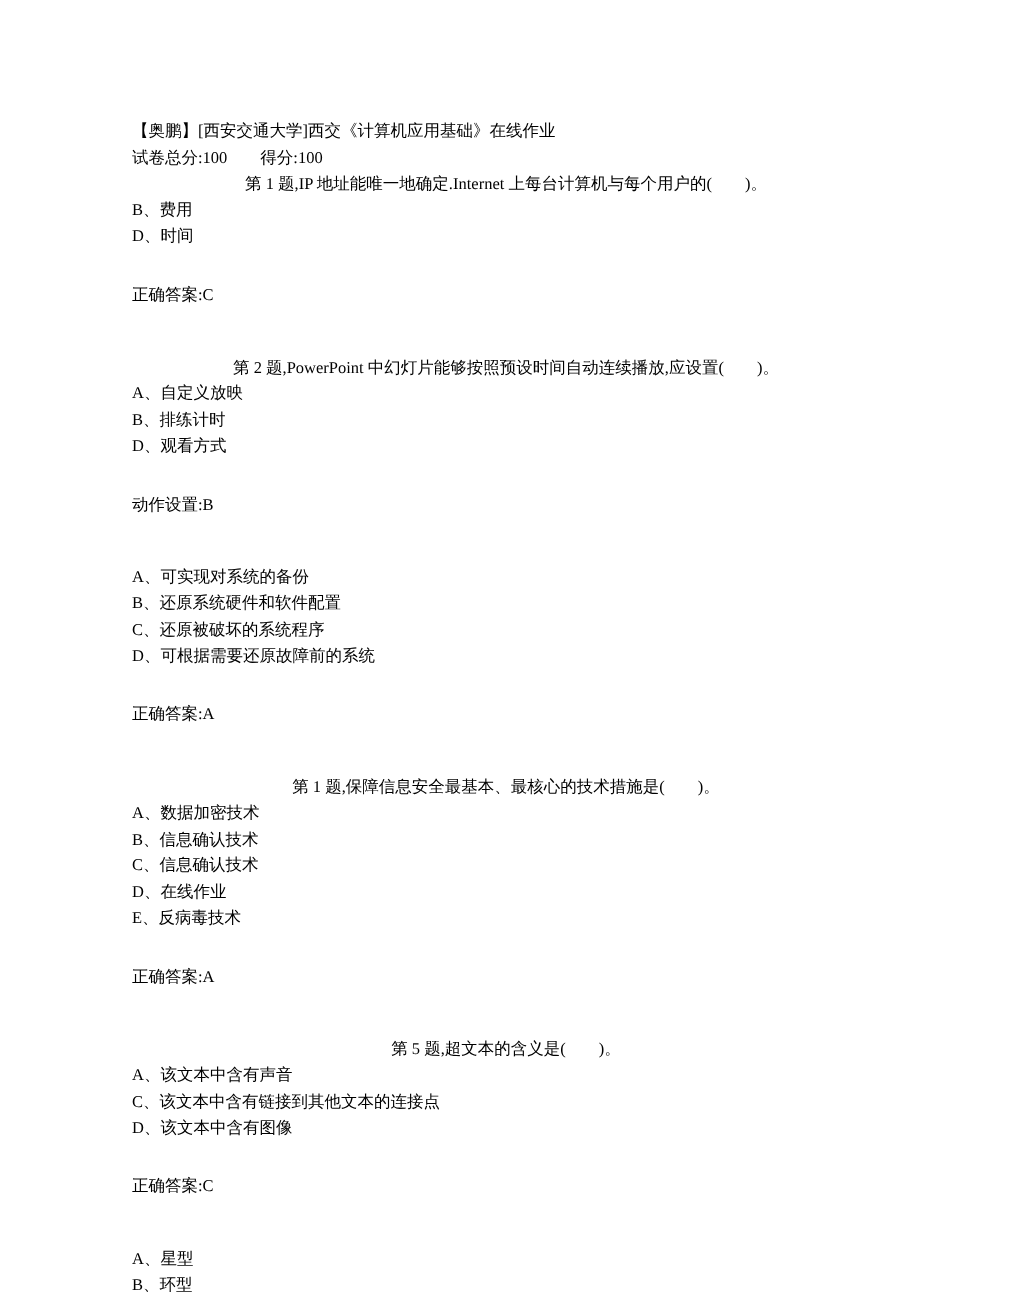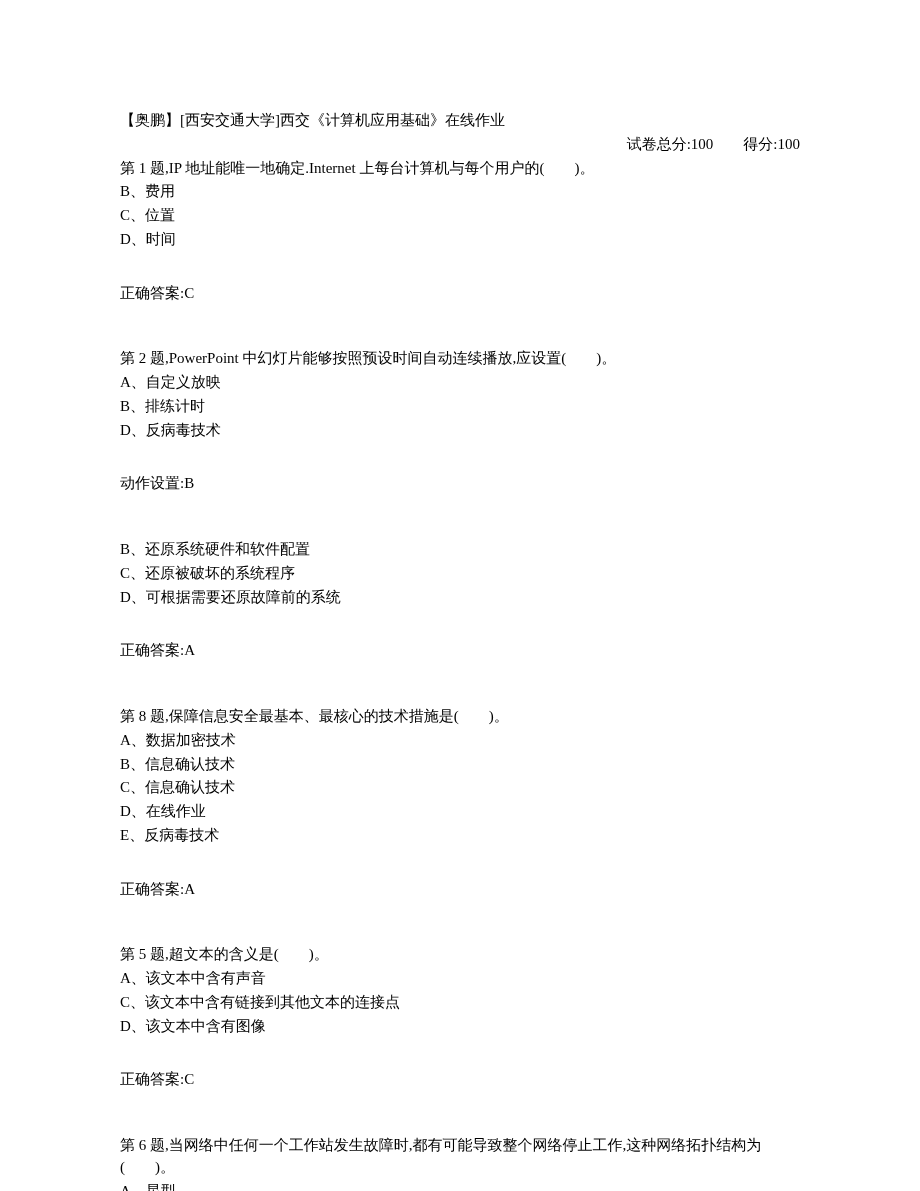--- a/index.html
+++ b/index.html
@@ -11,31 +11,31 @@
       margin: 0;
       padding: 110px 120px 60px 120px;
       width: 920px;
       box-sizing: border-box;
     }
     .title-line {
       margin-bottom: 2px;
     }
     .score-line {
       margin-bottom: 2px;
-      text-align: right;
     }
     .score-line .gap {
       display: inline-block;
       width: 30px;
     }
     .question-block {
       margin-bottom: 2px;
     }
     .question-text {
       margin-bottom: 2px;
+      text-align: center;
     }
     .option-line {
       margin-bottom: 2px;
     }
     .answer-line {
       margin-bottom: 2px;
       margin-top: 32px;
     }
     .block-gap {
       height: 42px;
@@ -45,48 +45,48 @@
 <body>
 
 <div class="title-line">【奥鹏】[西安交通大学]西交《计算机应用基础》在线作业</div>
 <div class="score-line">
   <span>试卷总分:100</span><span class="gap"></span><span>得分:100</span>
 </div>
 
 <div class="question-block">
   <div class="question-text">第 1 题,IP 地址能唯一地确定.Internet 上每台计算机与每个用户的(　　)。</div>
   <div class="option-line">B、费用</div>
-  <div class="option-line">C、位置</div>
   <div class="option-line">D、时间</div>
   <div class="answer-line">正确答案:C</div>
 </div>
 
 <div class="block-gap"></div>
 
 <div class="question-block">
   <div class="question-text">第 2 题,PowerPoint 中幻灯片能够按照预设时间自动连续播放,应设置(　　)。</div>
   <div class="option-line">A、自定义放映</div>
   <div class="option-line">B、排练计时</div>
-  <div class="option-line">D、反病毒技术</div>
+  <div class="option-line">D、观看方式</div>
   <div class="answer-line">动作设置:B</div>
 </div>
 
 <div class="block-gap"></div>
 
 <div class="question-block">
+  <div class="option-line">A、可实现对系统的备份</div>
   <div class="option-line">B、还原系统硬件和软件配置</div>
   <div class="option-line">C、还原被破坏的系统程序</div>
   <div class="option-line">D、可根据需要还原故障前的系统</div>
   <div class="answer-line">正确答案:A</div>
 </div>
 
 <div class="block-gap"></div>
 
 <div class="question-block">
-  <div class="question-text">第 8 题,保障信息安全最基本、最核心的技术措施是(　　)。</div>
+  <div class="question-text">第 1 题,保障信息安全最基本、最核心的技术措施是(　　)。</div>
   <div class="option-line">A、数据加密技术</div>
   <div class="option-line">B、信息确认技术</div>
   <div class="option-line">C、信息确认技术</div>
   <div class="option-line">D、在线作业</div>
   <div class="option-line">E、反病毒技术</div>
   <div class="answer-line">正确答案:A</div>
 </div>
 
 <div class="block-gap"></div>
 
@@ -94,16 +94,15 @@
   <div class="question-text">第 5 题,超文本的含义是(　　)。</div>
   <div class="option-line">A、该文本中含有声音</div>
   <div class="option-line">C、该文本中含有链接到其他文本的连接点</div>
   <div class="option-line">D、该文本中含有图像</div>
   <div class="answer-line">正确答案:C</div>
 </div>
 
 <div class="block-gap"></div>
 
 <div class="question-block">
-  <div class="question-text">第 6 题,当网络中任何一个工作站发生故障时,都有可能导致整个网络停止工作,这种网络拓扑结构为(　　)。</div>
   <div class="option-line">A、星型</div>
   <div class="option-line">B、环型</div>
 </div>
 
 </body></html>

